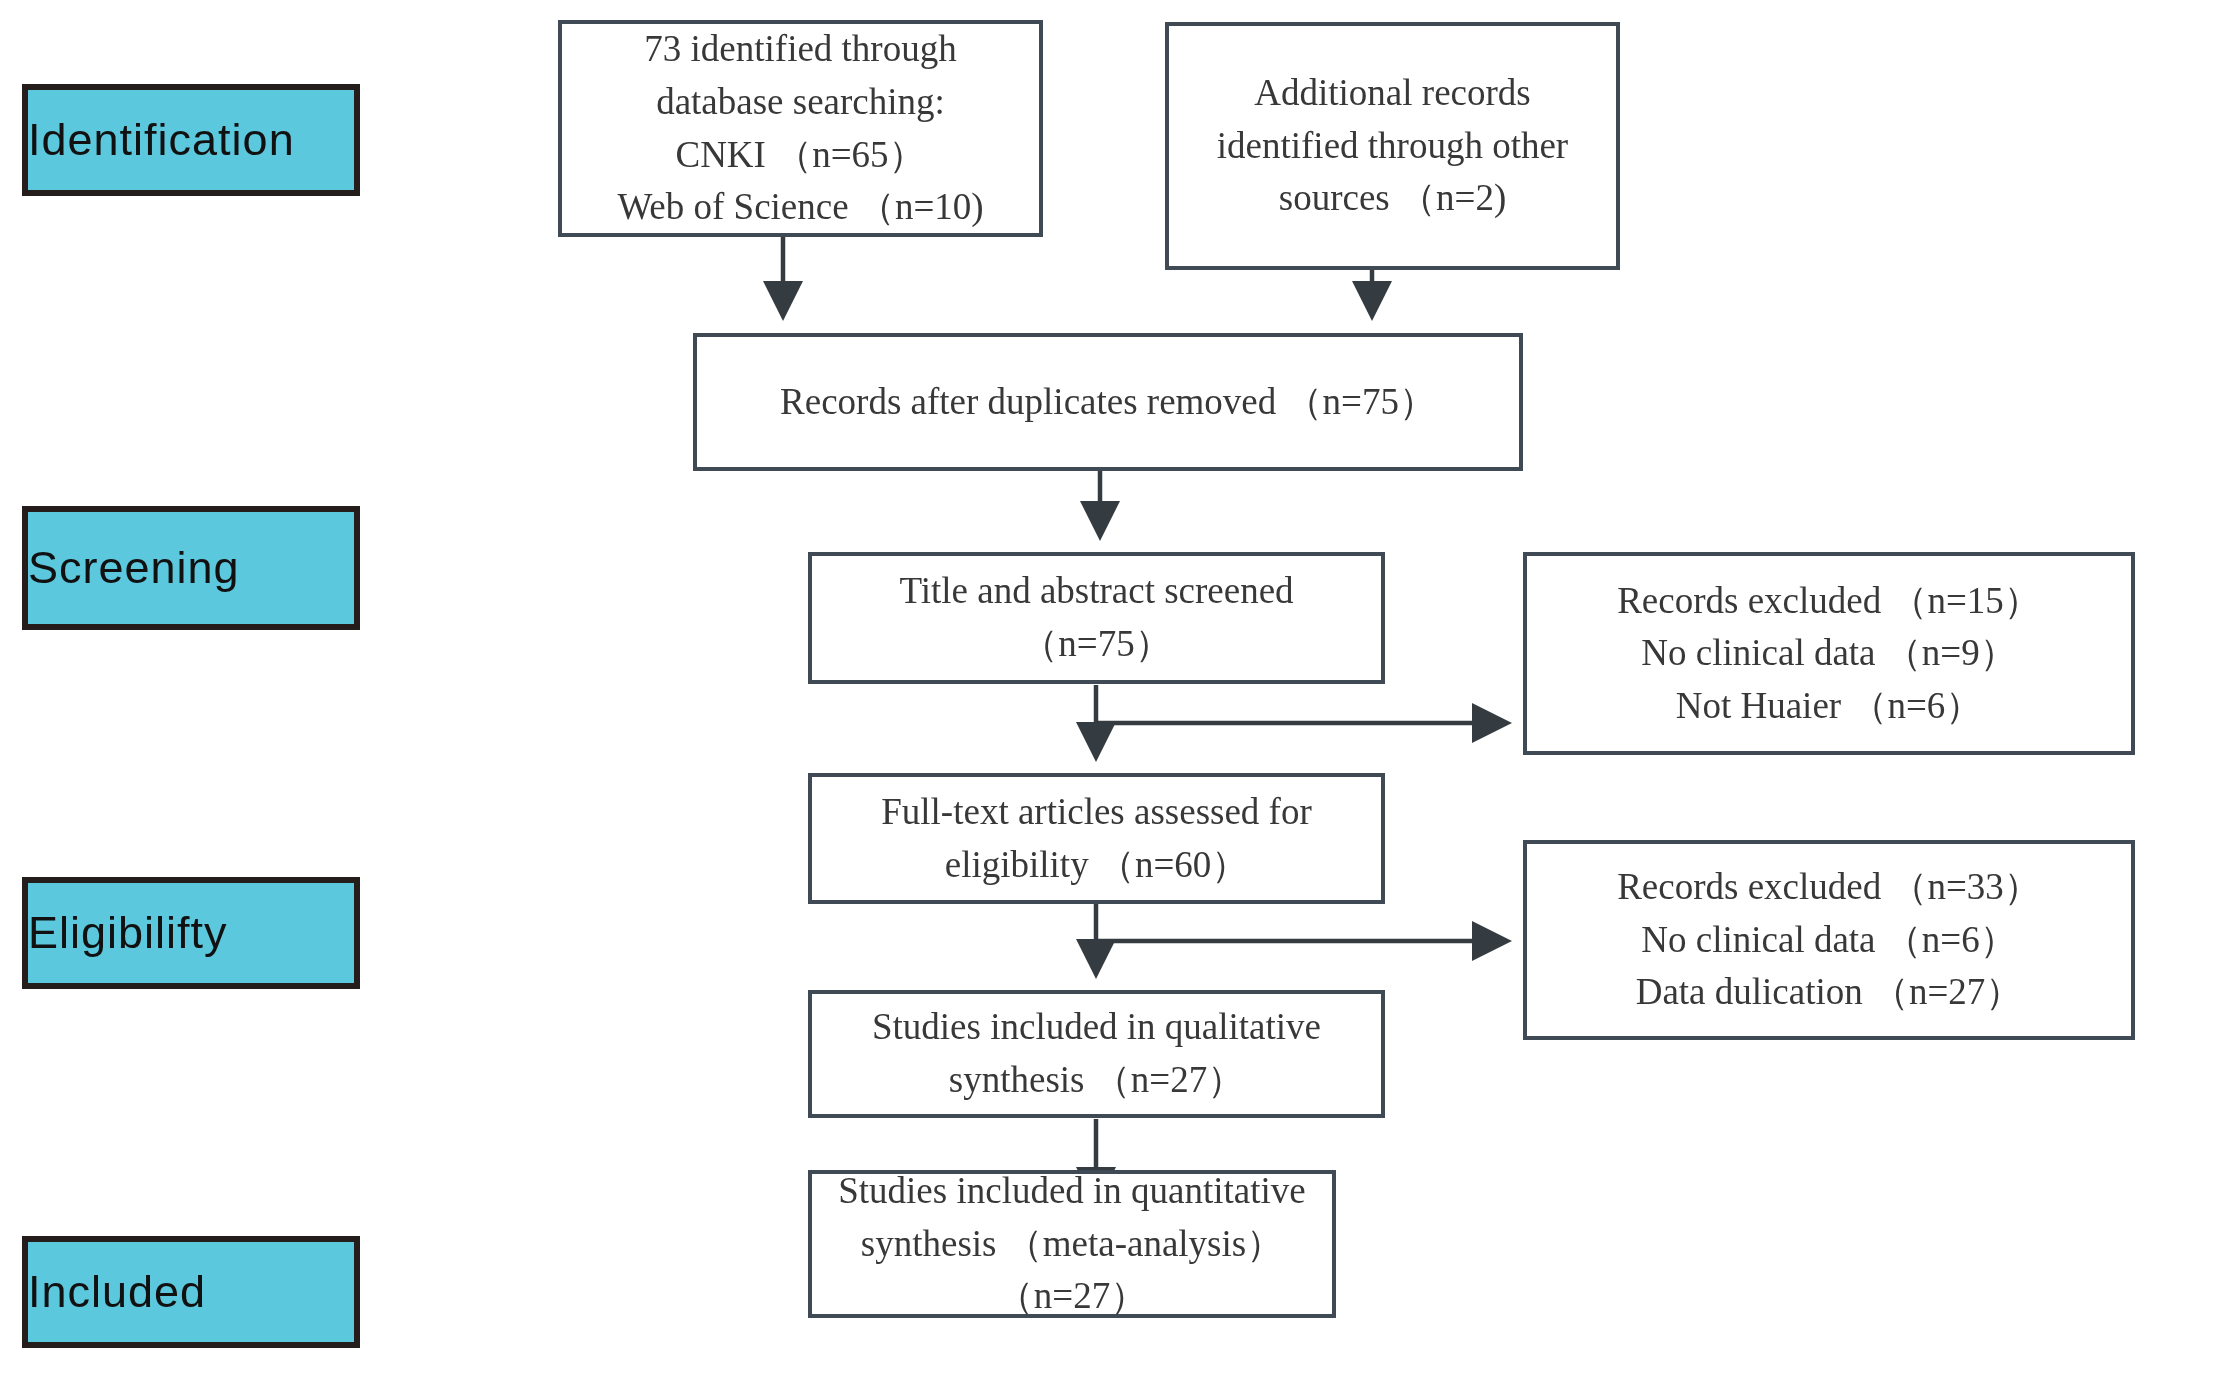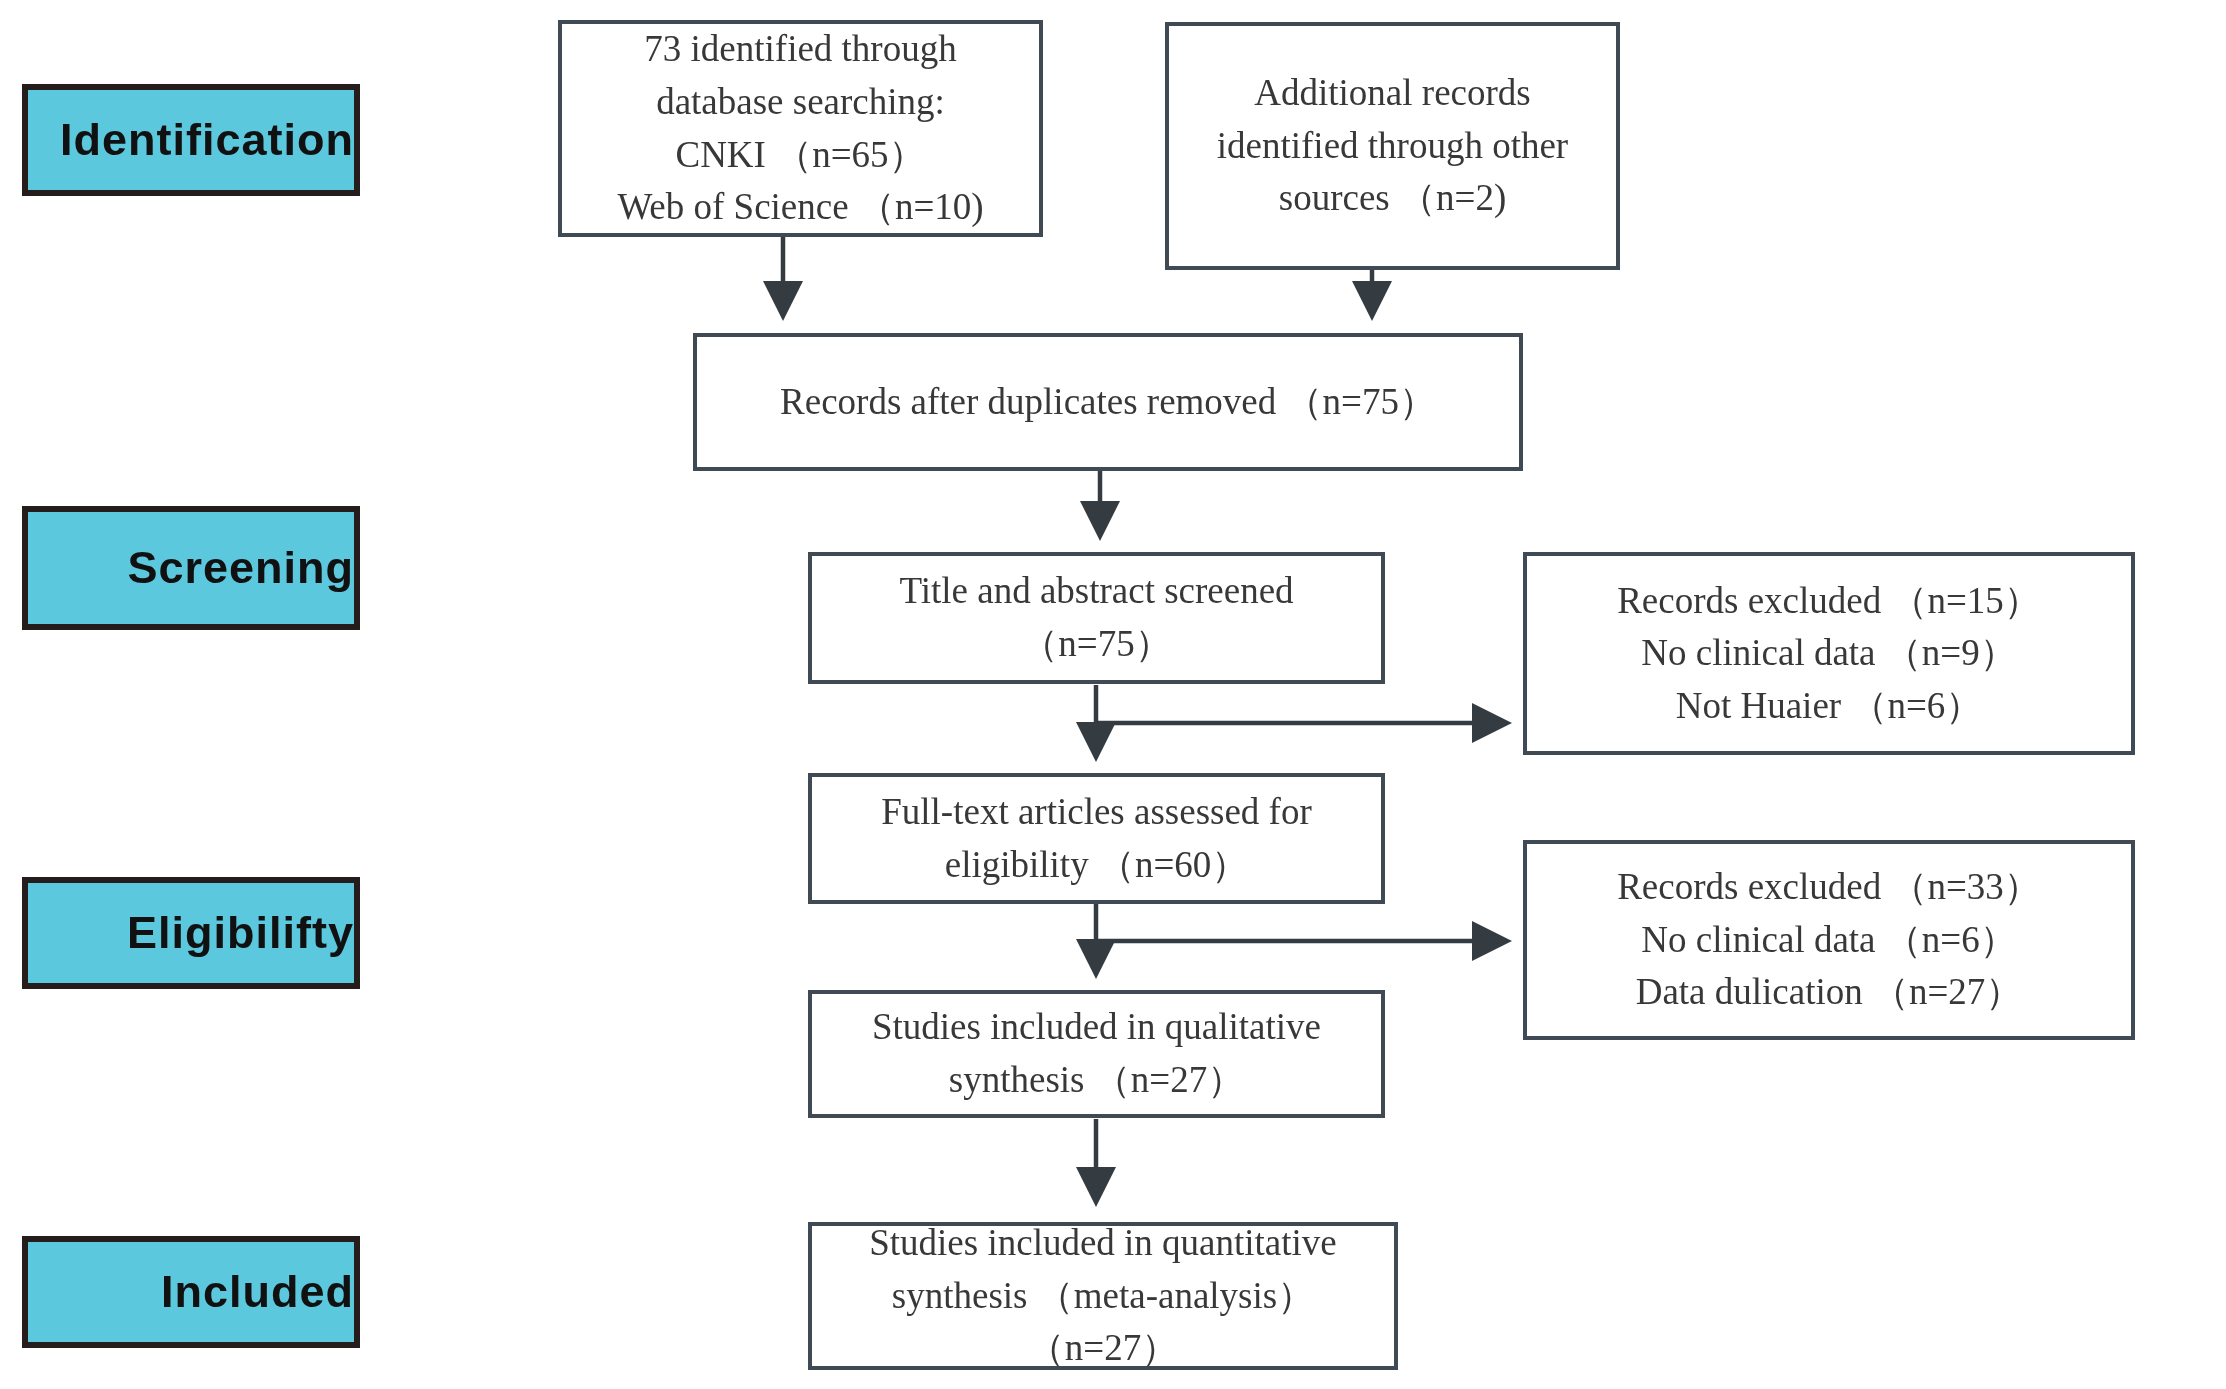--- a/index.html
+++ b/index.html
@@ -8,26 +8,25 @@
     width:2226px;height:1389px;
     background:#ffffff;
     font-family:"Liberation Serif", serif;
     overflow:hidden;
   }
   
   .stage{
     position:absolute;
     background:var(--stage-fill,#5bc8de);
     border:6px solid var(--stage-border,#241d1c);
-    display:flex;align-items:center;justify-content:flex-end;
+    display:flex;align-items:center;justify-content:flex-start;
     font-family:"Liberation Sans", sans-serif;
     font-size:45px;color:#111;
     box-sizing:border-box;
     letter-spacing:1px;
-    font-weight:bold;
   }
   
   .fbox{
     position:absolute;
     background:#ffffff;
     border:4px solid var(--box-border,#3f4a54);
     display:flex;flex-direction:column;align-items:center;justify-content:center;
     box-sizing:border-box;
     color:var(--text,#383838);
     font-size:37px;
@@ -108,19 +107,19 @@
     <div>Records excluded （n=33）</div>
     <div>No clinical data （n=6）</div>
     <div>Data dulication （n=27）</div>
   </div>
 
   <div class="fbox" style="left:808px;top:990px;width:577px;height:128px">
     <div>Studies included in qualitative</div>
     <div>synthesis （n=27）</div>
   </div>
 
-  <div class="fbox" style="left:808px;top:1222px;width:590px;height:148px">
+  <div class="fbox" style="left:808px;top:1170px;width:528px;height:148px">
     <div>Studies  included  in quantitative</div>
     <div>synthesis （meta-analysis）</div>
     <div>（n=27）</div>
   </div>
 
 </div>
 
 </body></html>

